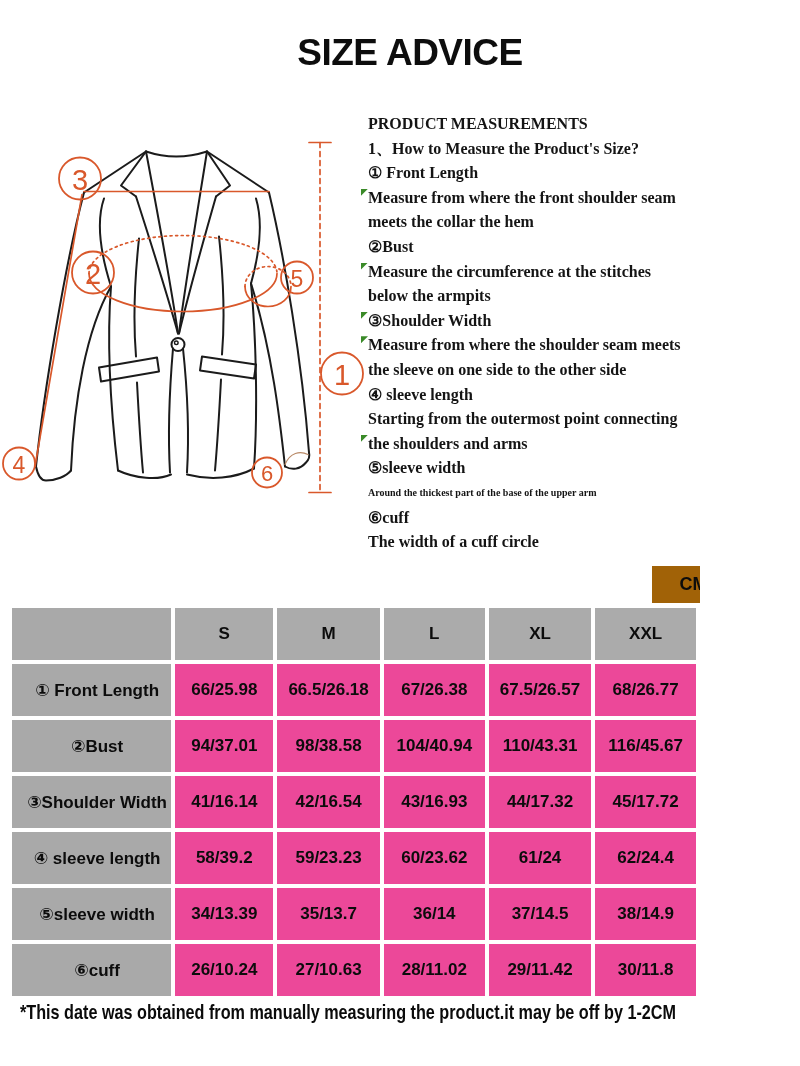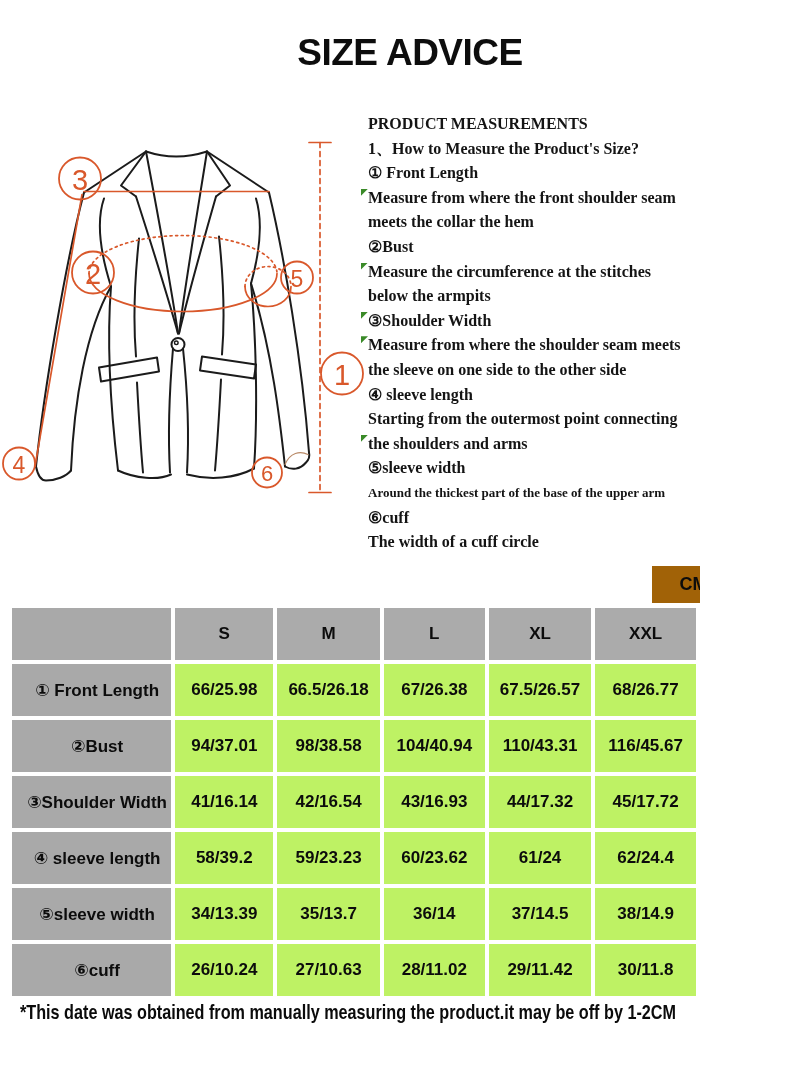--- a/index.html
+++ b/index.html
@@ -4,31 +4,31 @@
 <style>
   html,body{margin:0;padding:0;background:#ffffff;}
   .page{position:relative;width:700px;height:1066px;background:#fff;overflow:hidden;
         font-family:"Liberation Sans","DejaVu Sans",sans-serif;color:#111;}
   .title{position:absolute;top:32px;left:10px;width:800px;text-align:center;
          font-size:37px;font-weight:bold;letter-spacing:-0.5px;color:#0d0d0d;}
   .diagram{position:absolute;left:0;top:118px;width:380px;height:425px;}
   .panel{position:absolute;left:368px;top:112px;width:432px;font-family:Liberation Serif, serif;}
   .instr-line{position:relative;font-size:16px;font-weight:bold;line-height:24.6px;
               white-space:nowrap;color:#141414;}
-  .instr-line.alt{font-size:13px;}
+  .instr-line.alt{font-size:10px;}
   .marker{position:absolute;left:-7px;top:3px;width:7px;height:7px;background:#3a8a28;
           clip-path:polygon(0 0,100% 0,0 100%);}
   .unit-badge{position:absolute;left:652px;top:566px;width:116px;height:37px;background:#a16207;
               display:flex;align-items:center;justify-content:center;font-weight:bold;font-size:18px;color:#0c0c0c;}
   table.size-table{position:absolute;left:8px;top:604px;border-collapse:separate;border-spacing:4px;table-layout:fixed;}
   table.size-table td{font-weight:bold;text-align:center;font-size:17px;color:#0c0c0c;overflow:hidden;}
   td.corner{background:#a9a9a9;height:50px;}
   td.colhead{background:#ababab;height:50px;font-size:18px;}
   td.rowlabel{background:#a9a9a9;height:50px;text-align:left;padding-left:12px;font-size:17.5px;}
-  td.cell{background:#bef264;height:50px;}
+  td.cell{background:#ec4899;height:50px;}
   .footnote{position:absolute;left:20px;top:1000px;font-size:20.5px;font-weight:bold;
             transform:scaleX(0.79);transform-origin:left top;white-space:nowrap;color:#0b0b0b;}
 </style>
 </head>
 <body>
 
 <div class="page">
 
   <div class="title">SIZE ADVICE</div>
 

